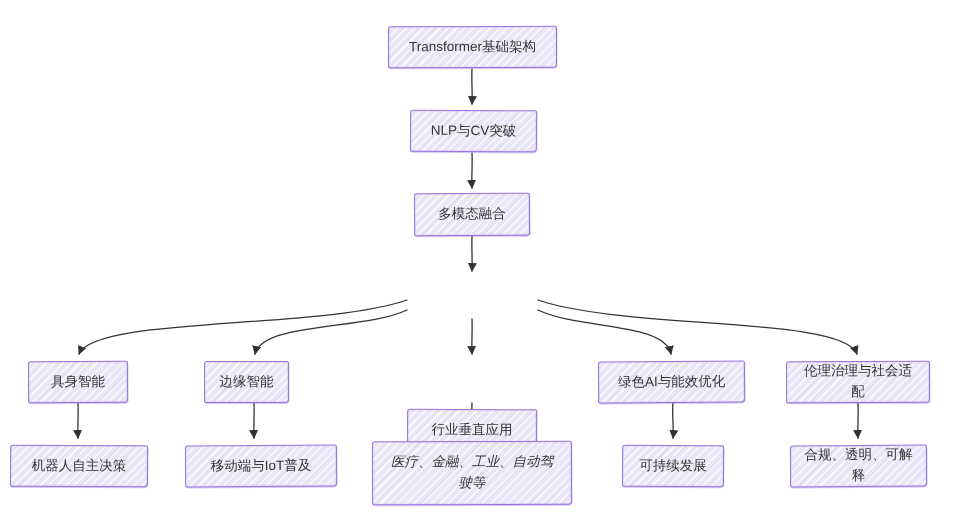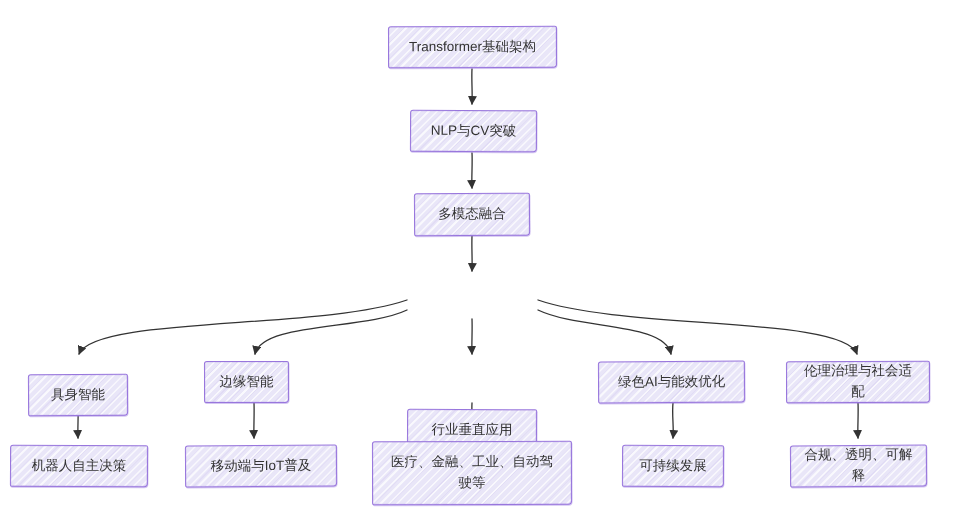--- a/index.html
+++ b/index.html
@@ -56,28 +56,28 @@
   
   .tilt-a { transform: rotate(-0.35deg); }
   .tilt-b { transform: rotate(0.3deg); }
   .tilt-c { transform: rotate(-0.15deg); }
 
   
   .n-transformer   { left: 388px; top: 26px;  width: 169px; height: 42px; }
   .n-nlp-cv        { left: 410px; top: 110px; width: 127px; height: 42px; }
   .n-multimodal    { left: 414px; top: 193px; width: 116px; height: 43px; }
   .n-agi-base      { left: 406px; top: 277px; width: 132px; height: 42px; }
-  .n-embodied      { left: 28px;  top: 361px; width: 100px; height: 42px; margin-top: 13px; }
+  .n-embodied      { left: 28px;  top: 361px; width: 100px; height: 42px; }
   .n-edge-ai       { left: 204px; top: 361px; width: 85px; height: 42px; }
   .n-vertical-apps { left: 407px; top: 361px; width: 130px; height: 42px; margin-top: 48px; }
   .n-green-ai      { left: 598px; top: 361px; width: 147px; height: 42px; }
   .n-ethics        { left: 786px; top: 361px; width: 144px; height: 42px; }
   .n-robot         { left: 10px;  top: 445px; width: 138px; height: 42px; }
   .n-mobile-iot    { left: 185px; top: 445px; width: 152px; height: 42px; }
-  .n-industries    { left: 372px; top: 441px; width: 200px; height: 64px; }
+  .n-industries    { left: 372px; top: 441px; width: 200px; height: 64px; font-style: italic; }
   .n-sustainable   { left: 622px; top: 445px; width: 102px; height: 42px; }
   .n-compliance    { left: 790px; top: 445px; width: 137px; height: 42px; }
 </style>
 </head>
 <body>
 
 <div class="canvas">
 
   <svg class="edges-layer" viewBox="0 0 960 532" xmlns="http://www.w3.org/2000/svg">
     <defs>

